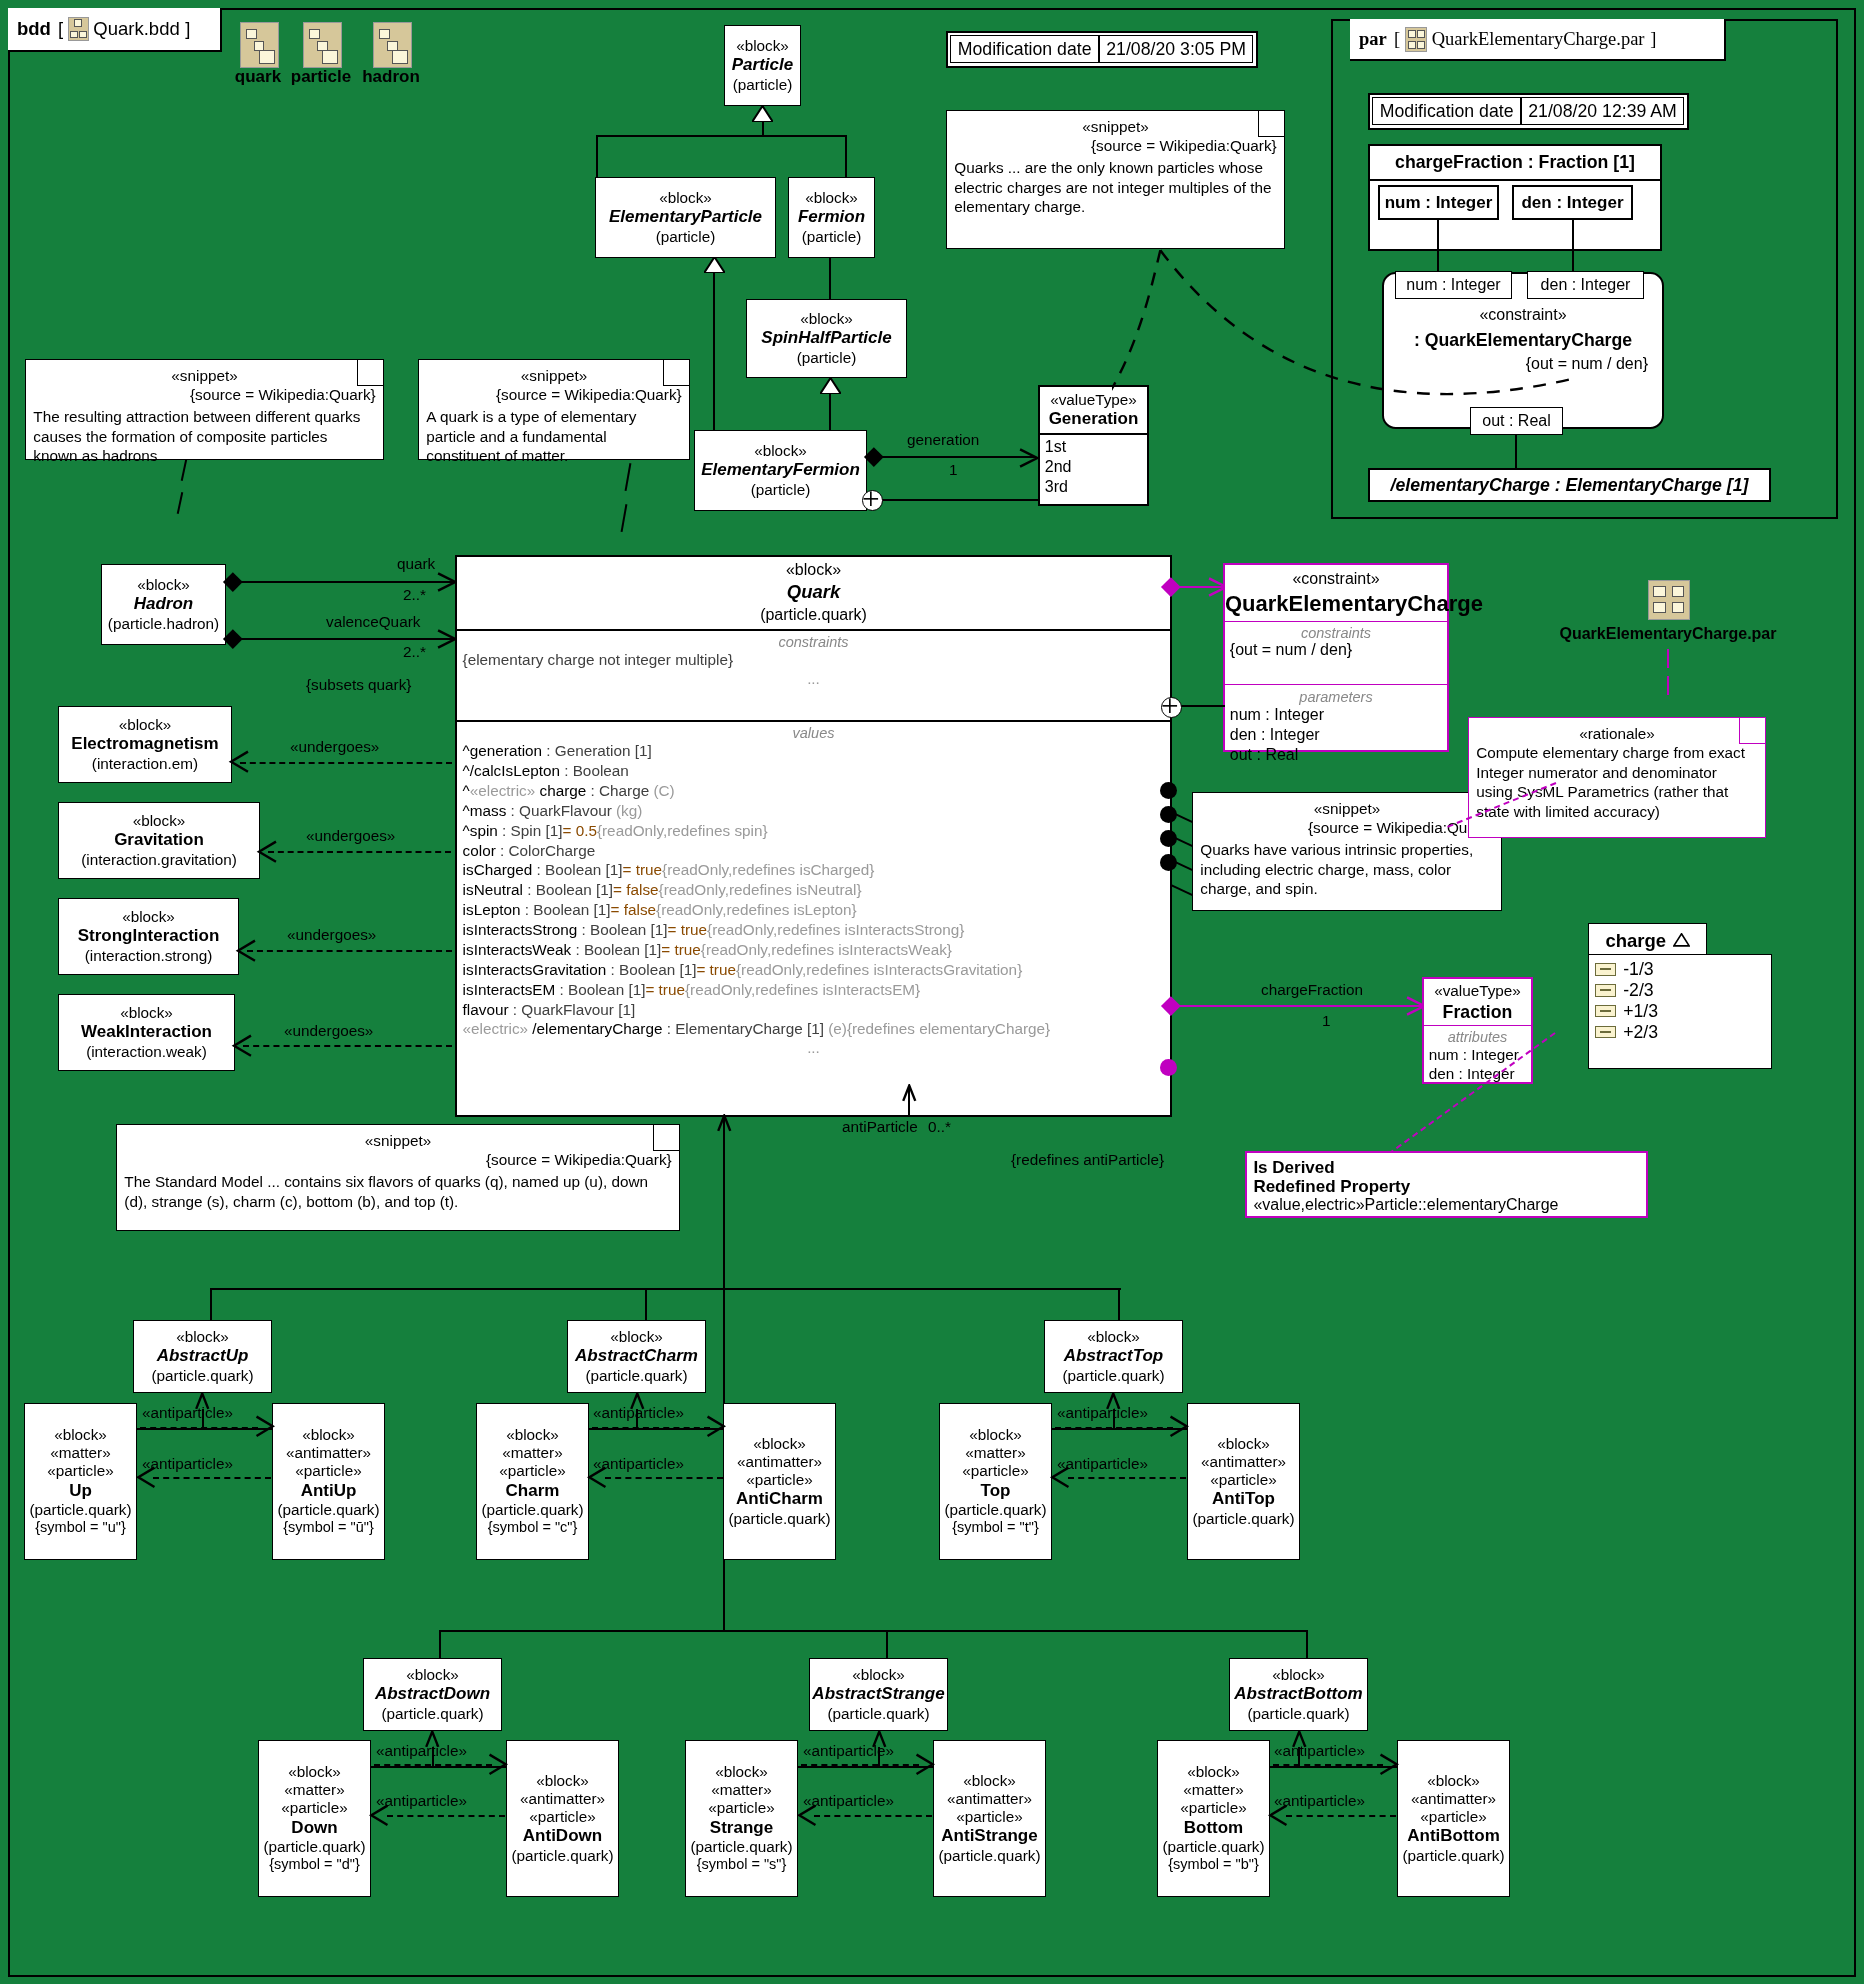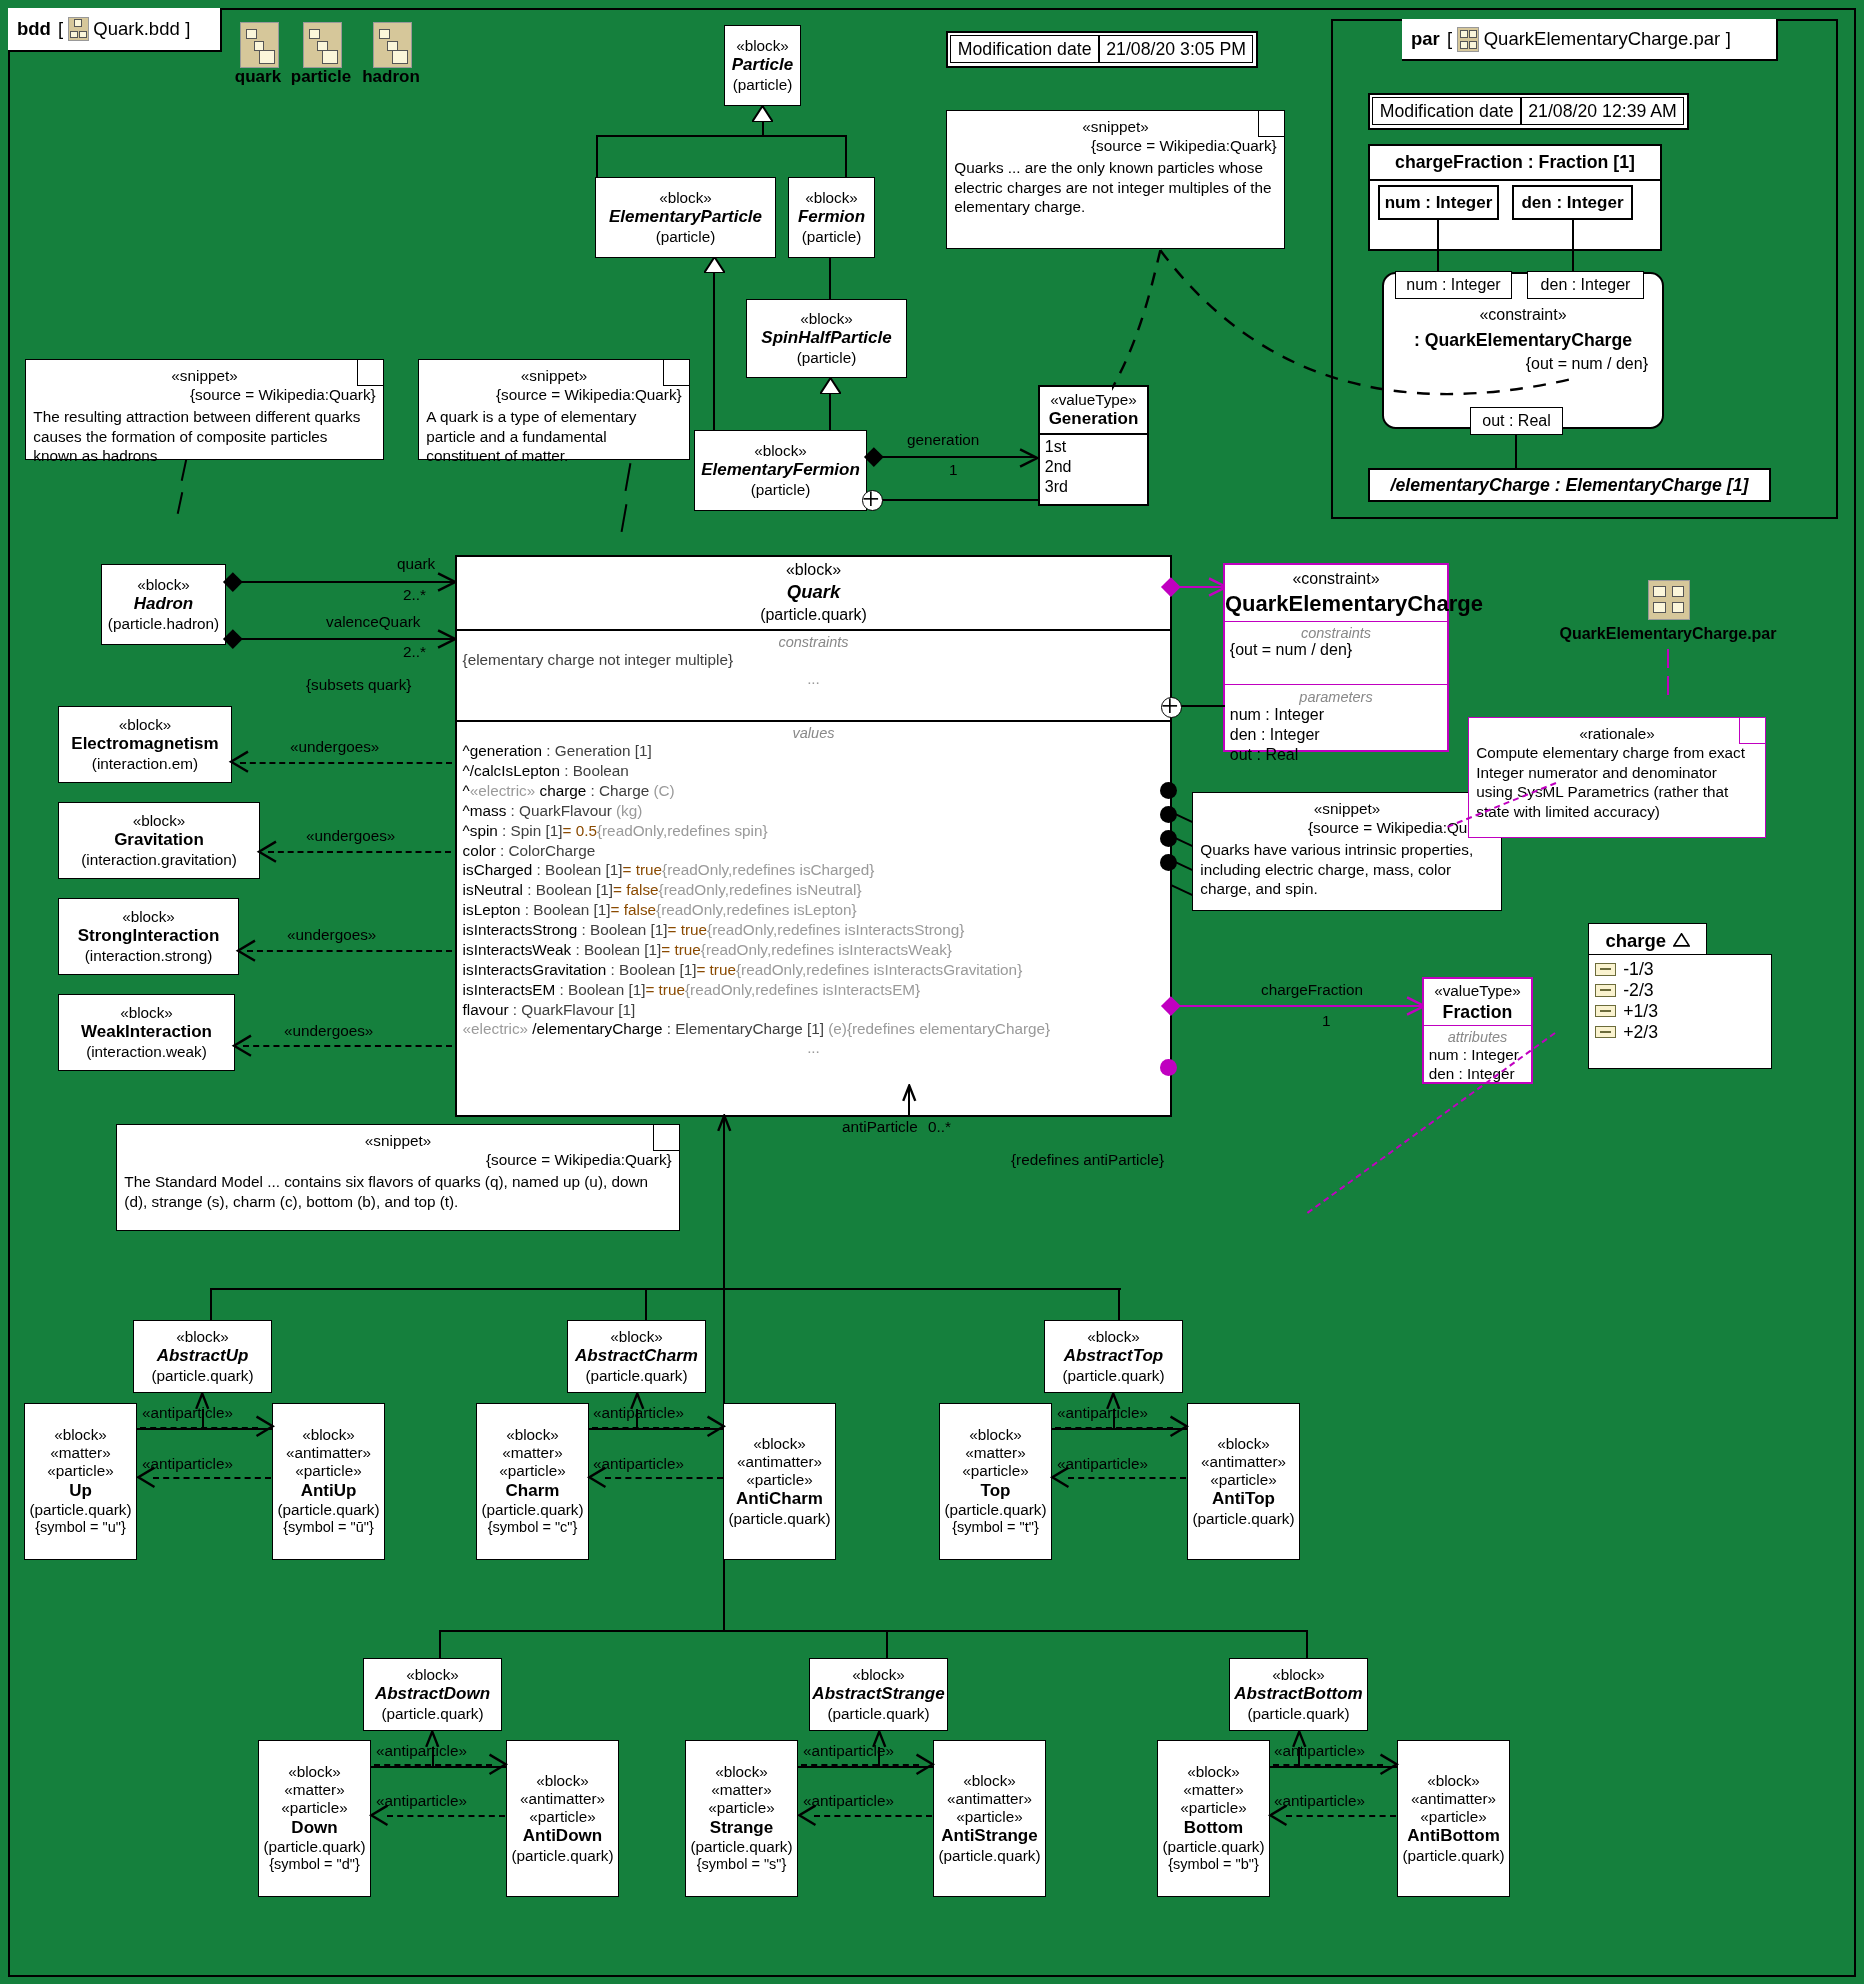--- a/index.html
+++ b/index.html
@@ -131,21 +131,21 @@
     </div>
     <div style="position:absolute;top:45px;width:60px;text-align:center;font-weight:bold;font-size:17px;">hadron</div>
   </div>
 
   <div class="mdt" style="left:946px;top:31px;">
     <div class="cell">Modification date</div>
     <div class="cell">21/08/20 3:05 PM</div>
   </div>
 
   <div class="abs frame" style="left:1331px;top:19.3px;width:507px;height:500px;"></div>
-  <div class="frametab" style="left:1402px;top:19.3px;width:355px;height:40px;">
+  <div class="frametab" style="left:1350px;top:19.3px;width:355px;height:40px;font-family:Liberation Serif, serif;">
     <span class="kw">par</span>
     <span>[</span>
     <span class="ficon" style="position:relative;display:inline-block;width:20px;height:22.6px;margin:0 4.8px;">
       <span class="p1" style="left:1.6px;top:2.4px;width:6px;height:5.6px;"></span>
       <span class="p2" style="left:11.3px;top:2.4px;width:6px;height:5.6px;"></span>
       <span class="p3" style="left:1.6px;top:13px;width:6px;height:5.6px;"></span>
       <span class="p3" style="left:11.3px;top:13px;width:6px;height:5.6px;"></span>
     </span>
     <span>QuarkElementaryCharge.par</span>
     <span style="margin-left:5.6px;">]</span>
@@ -571,20 +571,25 @@
   <div class="ln" style="left:908px;top:1088px;width:2px;height:29px;"></div>
   <div class="hollow" style="left:900px;top:1084px;width:18.5px;height:18.5px;">
     <svg width="18.5" height="18.5" viewBox="0 0 46 46">
         <polyline points="8,42 23,4 38,42" fill="none" stroke="#000" stroke-width="6"></polyline>
       </svg>
   </div>
   <div class="lbl" style="left:842px;top:1118px;">antiParticle</div>
   <div class="lbl" style="left:928px;top:1118px;">0..*</div>
   <div class="lbl" style="left:1011px;top:1151px;">{redefines antiParticle}</div>
 
+  <div class="abs" style="left:1245px;top:1151px;width:403px;height:67px;border:2px solid #c000c0;background:#fff;padding:4.8px 6.4px;">
+    <div style="font-weight:bold;font-size:17px;line-height:1.12;">Is Derived</div>
+    <div style="font-weight:bold;font-size:17px;line-height:1.12;">Redefined Property</div>
+    <div style="font-size:16px;line-height:1.15;">«value,electric»Particle::elementaryCharge</div>
+  </div>
 
   <div class="note" style="left:116px;top:1124px;width:564px;height:107px;">
     <div class="fold"></div>
     <div class="note-inner">
       <div class="note-ster">«snippet»</div>
       <div class="note-src">{source = Wikipedia:Quark}</div>
       <div class="note-body">The Standard Model ... contains six flavors of quarks (q), named up (u), down (d), strange (s), charm (c), bottom (b), and top (t).</div>
     </div>
   </div>
 

